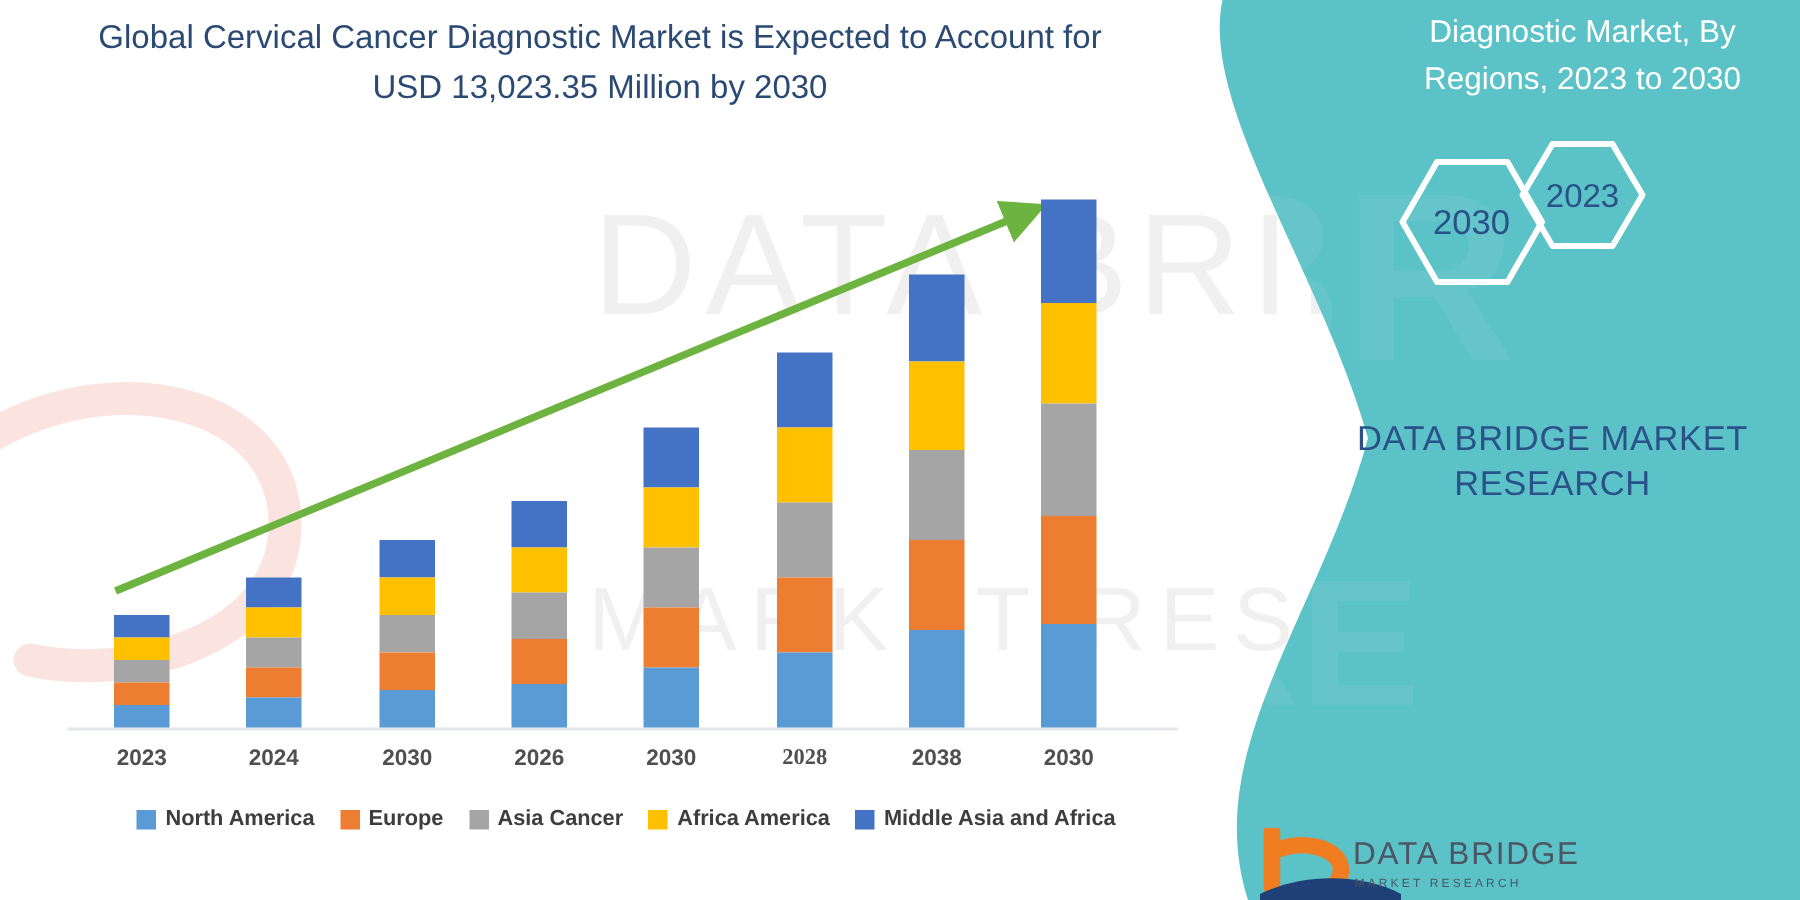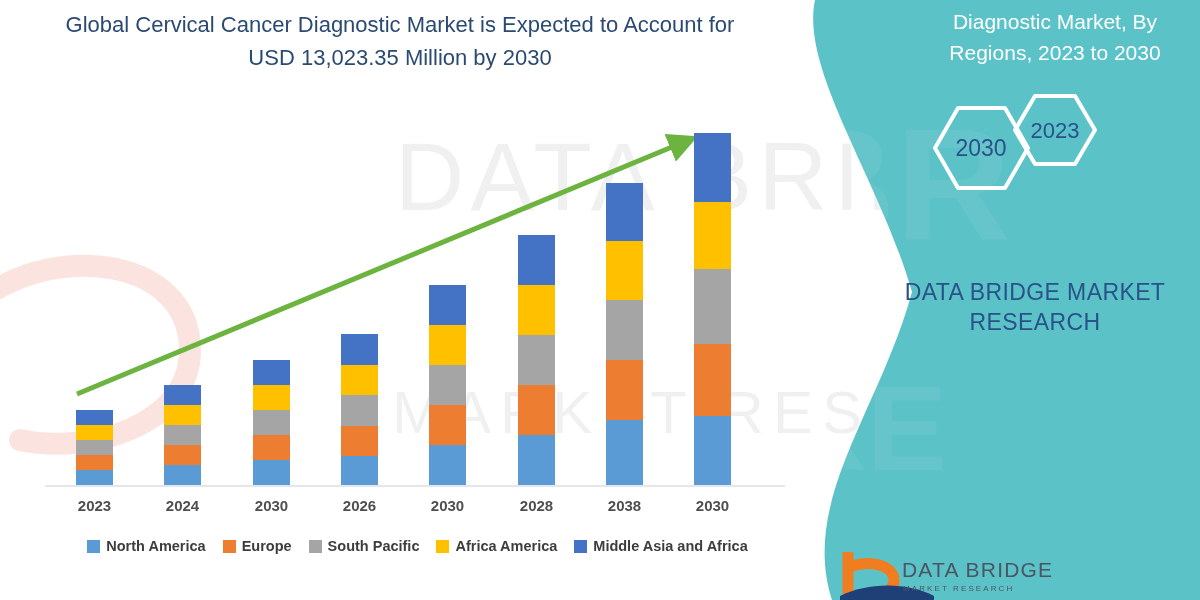--- a/index.html
+++ b/index.html
@@ -177,38 +177,38 @@
           <div class="seg" style="height: 72px; background: rgb(237, 125, 49);"></div>
           <div class="seg" style="height: 69px; background: rgb(91, 155, 213);"></div>
         </div>
       </div>
     <div id="xlabels">
         <div class="xlabel" style="left: 54.5px;">2023</div>
         <div class="xlabel" style="left: 142.5px;">2024</div>
         <div class="xlabel" style="left: 231.5px;">2030</div>
         <div class="xlabel" style="left: 319.5px;">2026</div>
         <div class="xlabel" style="left: 407.5px;">2030</div>
-        <div class="xlabel" style="left: 496.5px;">2028</div>
+        <div class="xlabel" style="left: 496.5px; font-family: Liberation Serif, serif;">2028</div>
         <div class="xlabel" style="left: 584.5px;">2038</div>
         <div class="xlabel" style="left: 672.5px;">2030</div>
       </div>
   </div>
 
   <div class="legend" id="legend">
       <div class="legend-item">
         <span class="swatch" style="background: rgb(91, 155, 213);"></span>
         <span class="legend-label">North America</span>
       </div>
       <div class="legend-item">
         <span class="swatch" style="background: rgb(237, 125, 49);"></span>
         <span class="legend-label">Europe</span>
       </div>
       <div class="legend-item">
         <span class="swatch" style="background: rgb(165, 165, 165);"></span>
-        <span class="legend-label">South Pacific</span>
+        <span class="legend-label">Asia Cancer</span>
       </div>
       <div class="legend-item">
         <span class="swatch" style="background: rgb(255, 192, 0);"></span>
         <span class="legend-label">Africa America</span>
       </div>
       <div class="legend-item">
         <span class="swatch" style="background: rgb(68, 114, 196);"></span>
         <span class="legend-label">Middle Asia and Africa</span>
       </div>
     </div>

